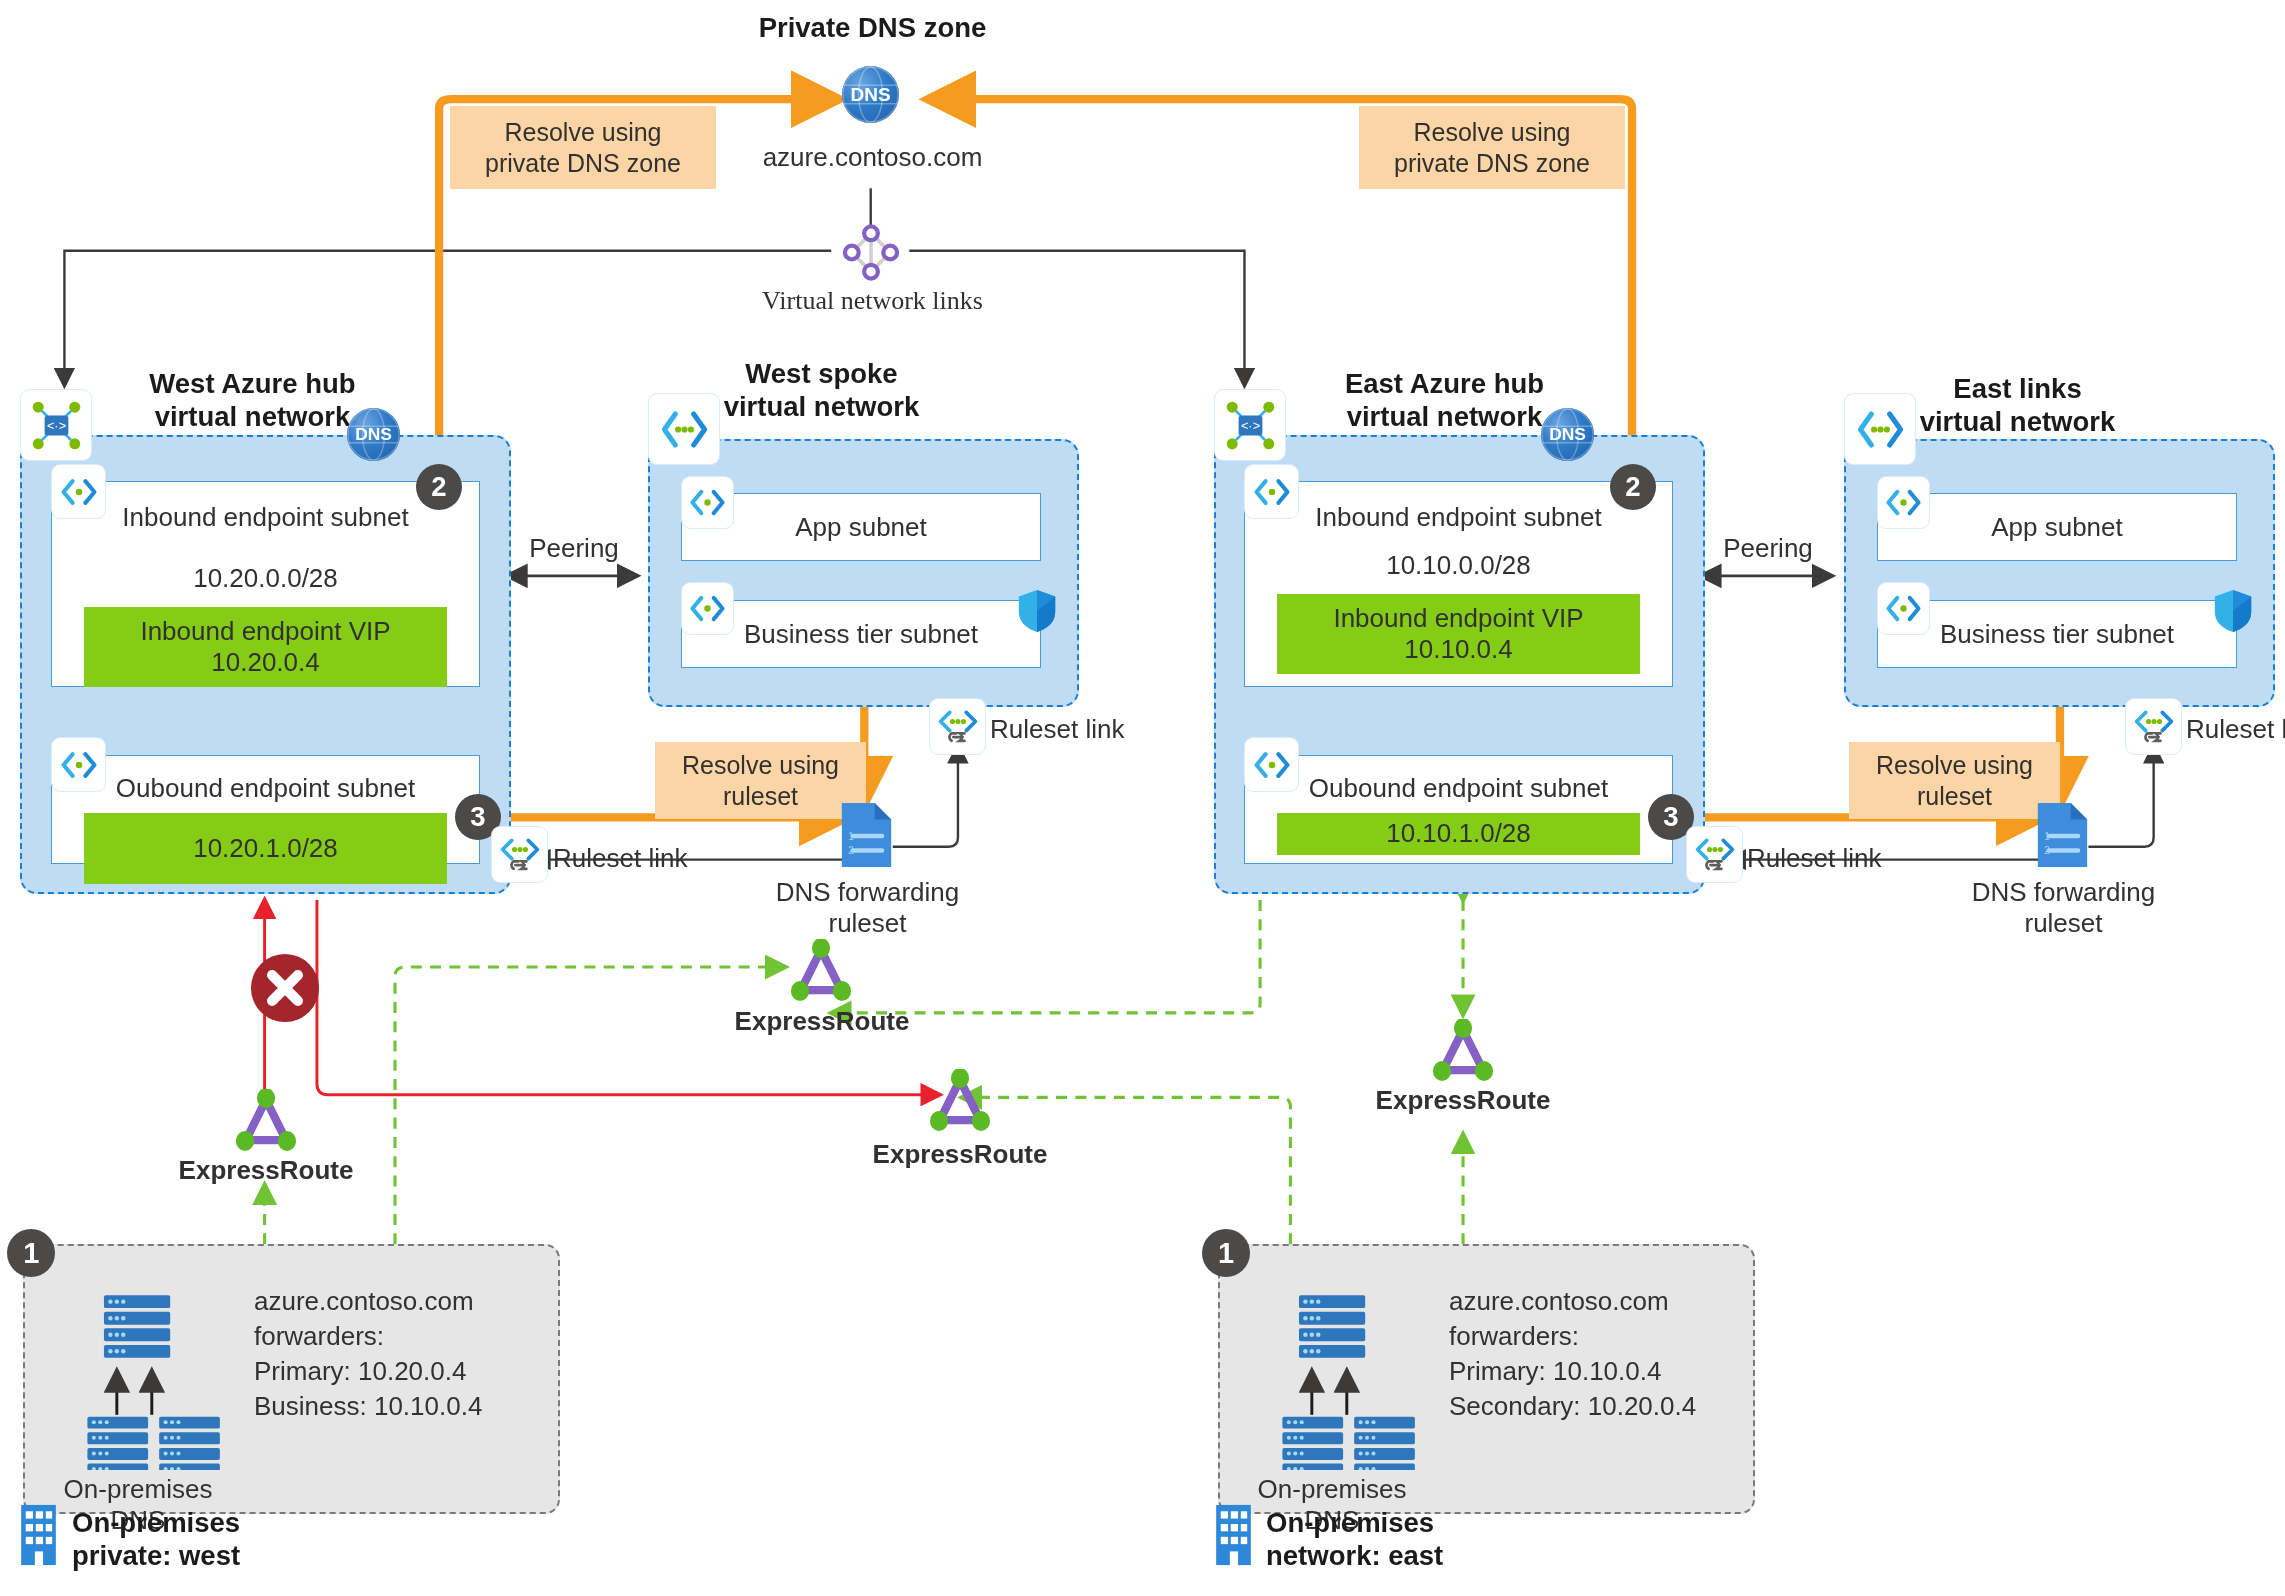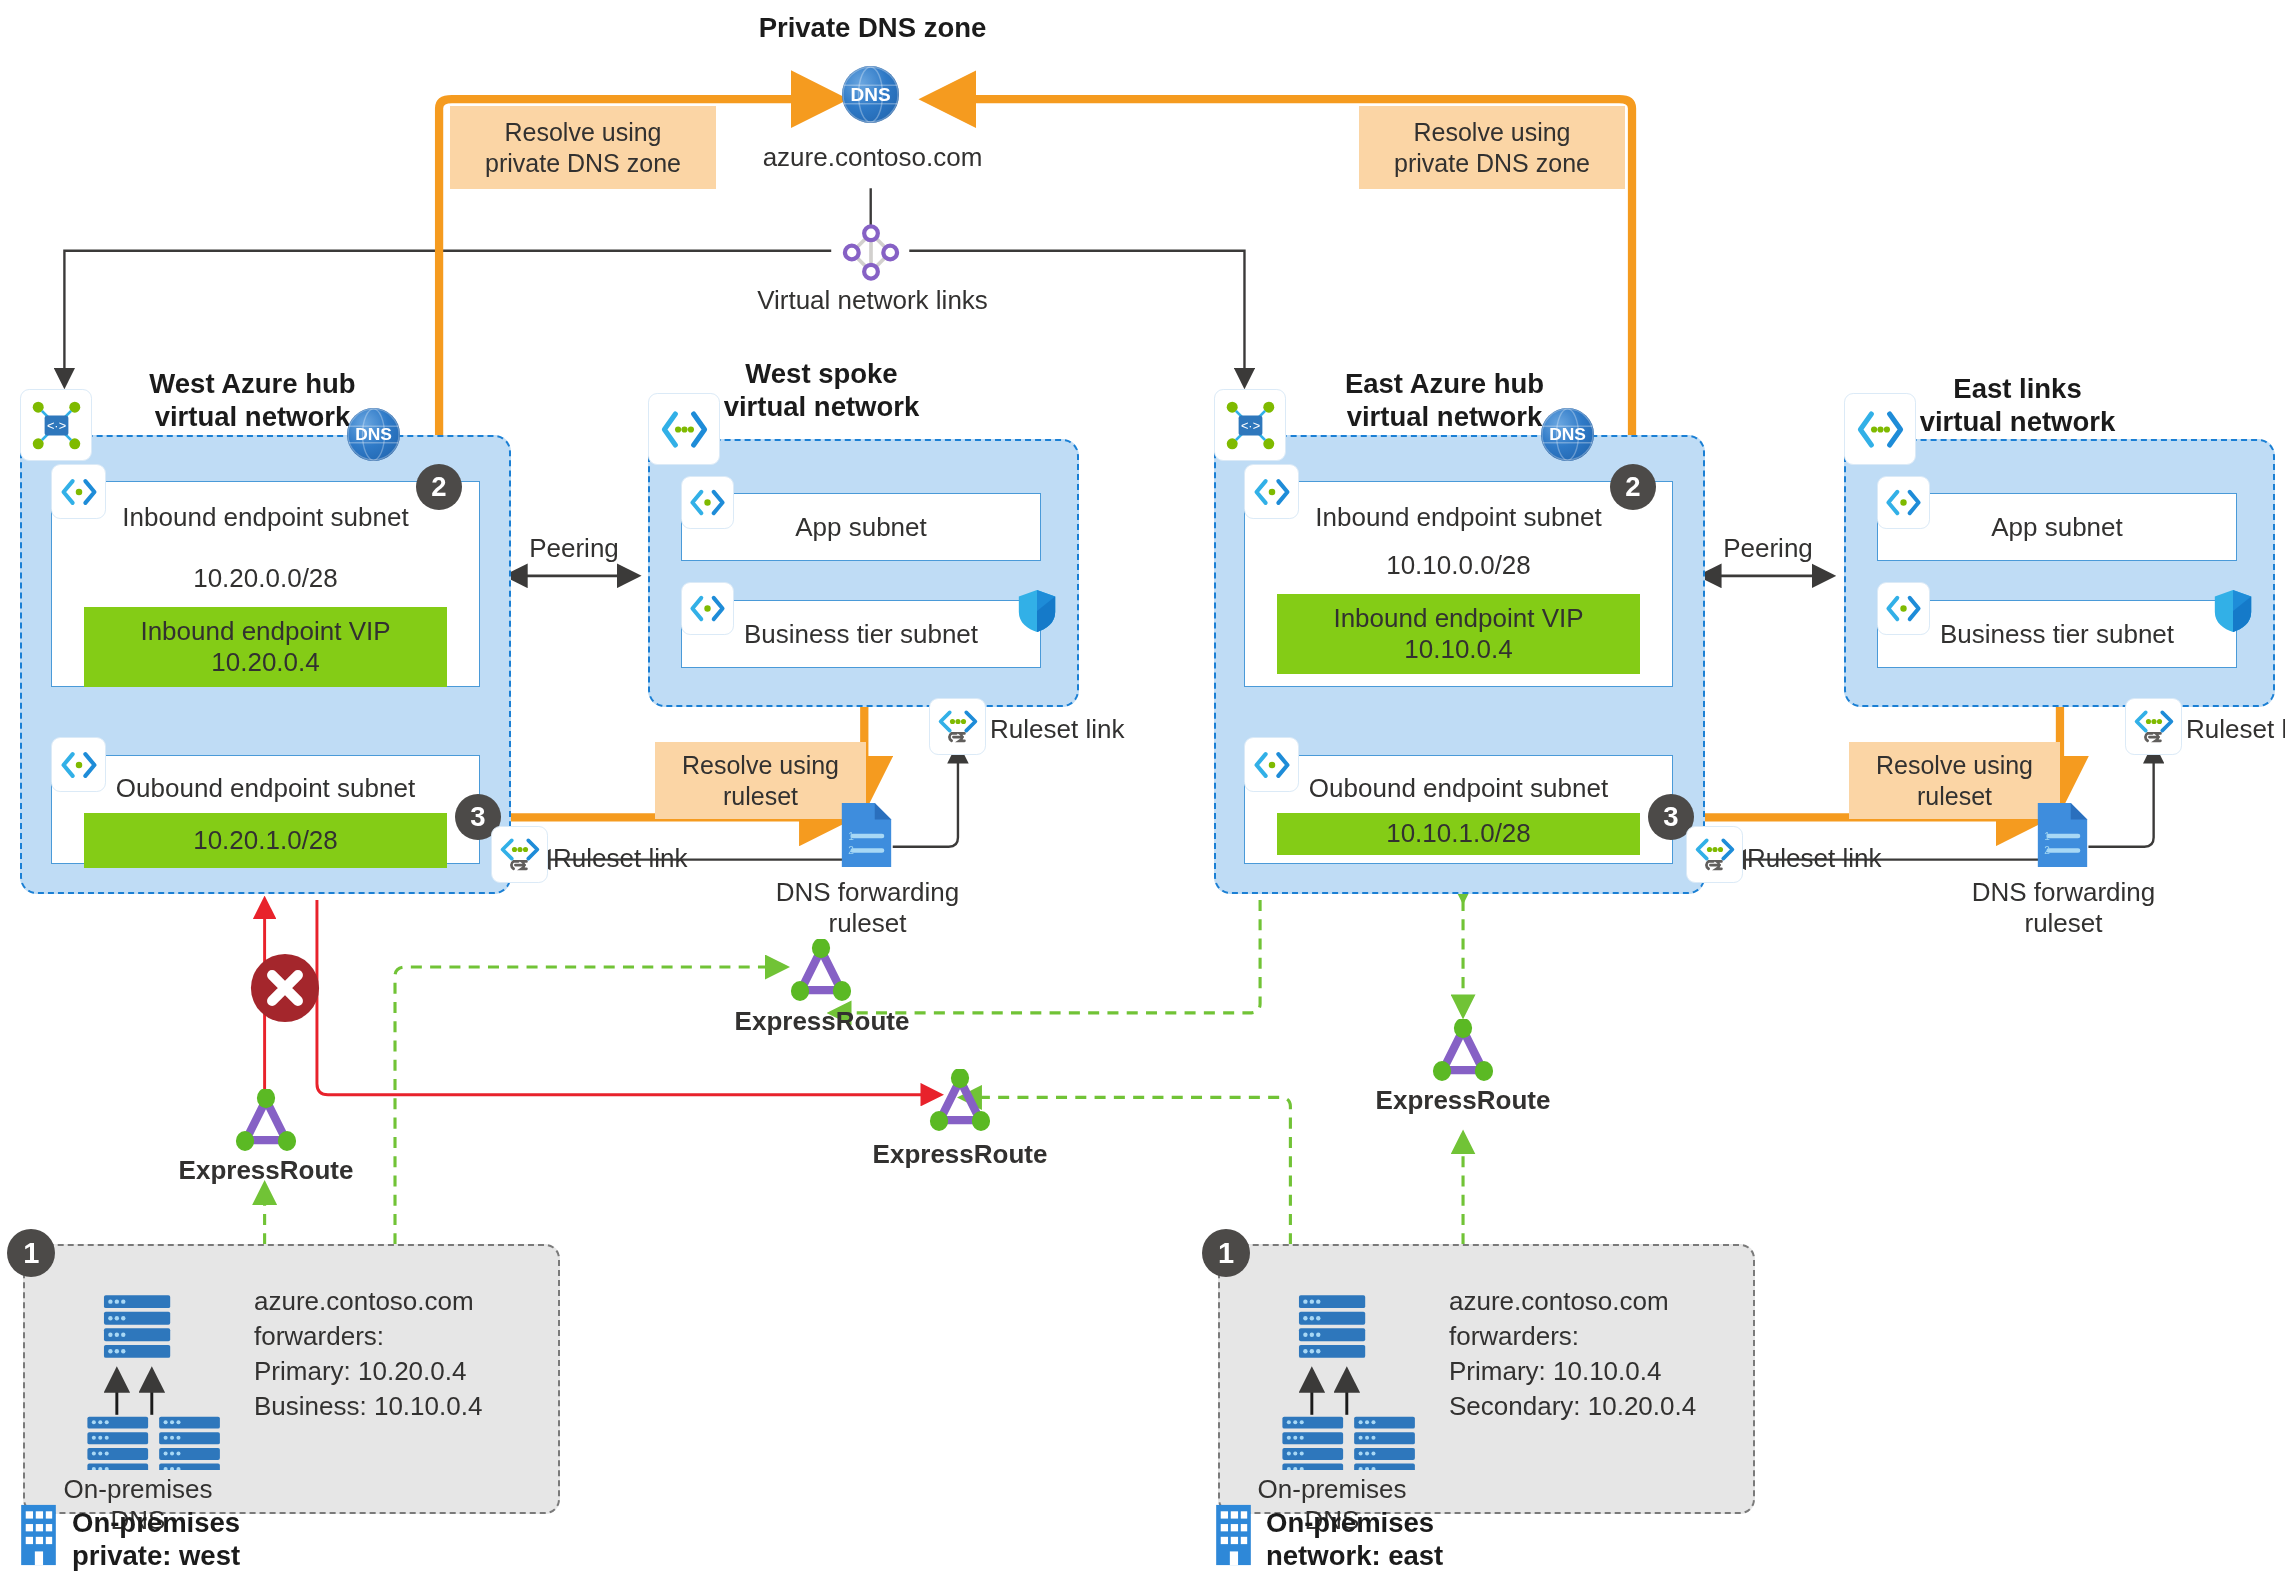--- a/index.html
+++ b/index.html
@@ -145,21 +145,21 @@
   <div class="abs" style="left:839px;top:224px;width:64px;height:57px;">
     <svg width="64" height="57" viewBox="0 0 70 62">
       <path d="M35,10 L14,31 L35,52 L56,31 Z" fill="none" stroke="#d2d0ce" stroke-width="4"></path>
       <path d="M35,10 L35,52" stroke="#d2d0ce" stroke-width="4"></path>
       <circle cx="35" cy="10" r="7.5" fill="#fff" stroke="#8661C5" stroke-width="4.6"></circle>
       <circle cx="14" cy="31" r="7.5" fill="#fff" stroke="#8661C5" stroke-width="4.6"></circle>
       <circle cx="56" cy="31" r="7.5" fill="#fff" stroke="#8661C5" stroke-width="4.6"></circle>
       <circle cx="35" cy="52" r="7.5" fill="#fff" stroke="#8661C5" stroke-width="4.6"></circle>
     </svg>
   </div>
-  <div class="abs lbl" style="left:698px;top:285px;width:349px;">Virtual network links</div>
+  <div class="abs lbl" style="left:698px;top:285px;width:349px;font-family:Liberation Serif, serif;">Virtual network links</div>
 
   <div class="abs callout" style="left:450px;top:106px;width:266px;height:83px;">
     <div>
       <div>Resolve using</div>
       <div>private DNS zone</div>
     </div>
   </div>
   <div class="abs callout" style="left:1359px;top:106px;width:266px;height:83px;">
     <div>
       <div>Resolve using</div>
@@ -206,21 +206,21 @@
   <div class="abs tile" style="left:51px;top:464px;width:55px;height:55px;">
     <svg width="40" height="40" viewBox="0 0 44 44">
       <path d="M15,10 L5,22 L15,34" fill="none" stroke="#32B0E7" stroke-width="4.5" stroke-linecap="round" stroke-linejoin="round"></path>
       <path d="M29,10 L39,22 L29,34" fill="none" stroke="#1E8CD8" stroke-width="4.5" stroke-linecap="round" stroke-linejoin="round"></path>
       <circle cx="22" cy="22" r="3.6" fill="#7FBA00"></circle>
     </svg>
   </div>
 
   <div class="abs subnet" style="left:51px;top:755px;width:427px;height:107px;">
     <div class="lbl" style="margin-top:16.5px;">Oubound endpoint subnet</div>
-    <div class="inner-band" style="margin:9.2px 32px 0 32px;padding:12px 0;">
+    <div class="inner-band" style="margin:9.2px 32px 0 32px;padding:20px 0;">
       <div class="lbl">10.20.1.0/28</div>
     </div>
   </div>
   <div class="abs tile" style="left:51px;top:737px;width:55px;height:55px;">
     <svg width="40" height="40" viewBox="0 0 44 44">
       <path d="M15,10 L5,22 L15,34" fill="none" stroke="#32B0E7" stroke-width="4.5" stroke-linecap="round" stroke-linejoin="round"></path>
       <path d="M29,10 L39,22 L29,34" fill="none" stroke="#1E8CD8" stroke-width="4.5" stroke-linecap="round" stroke-linejoin="round"></path>
       <circle cx="22" cy="22" r="3.6" fill="#7FBA00"></circle>
     </svg>
   </div>

